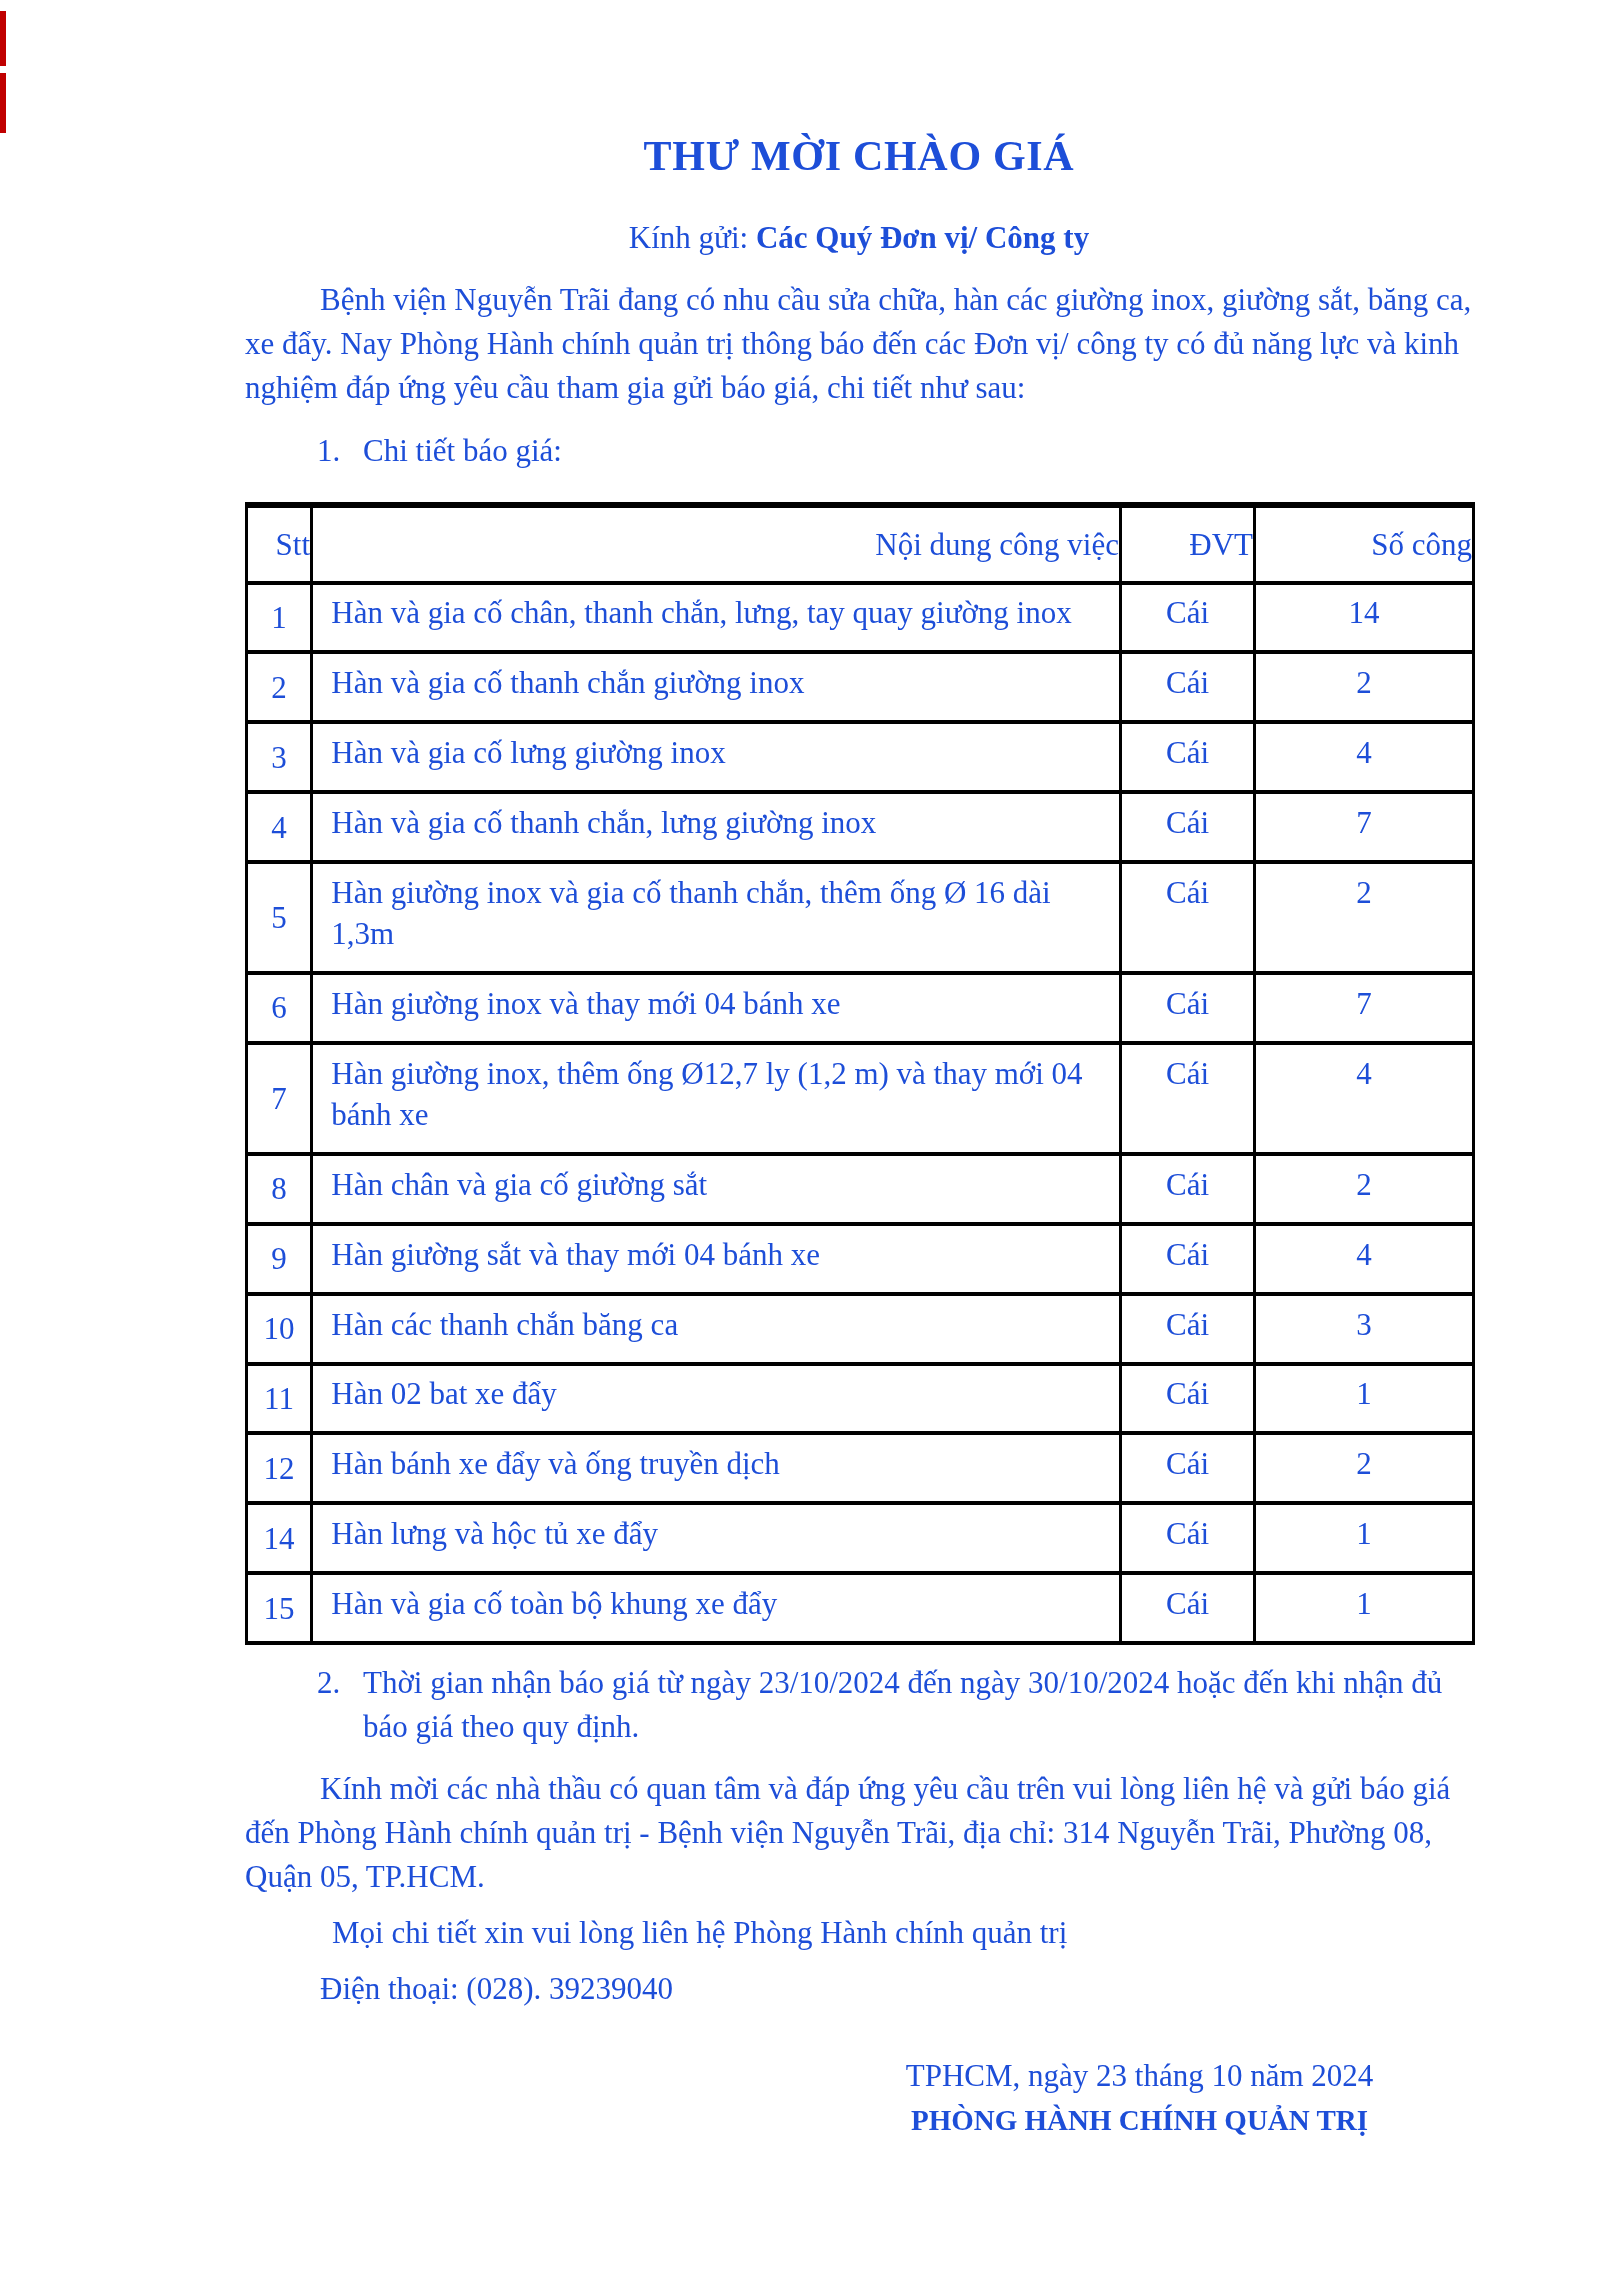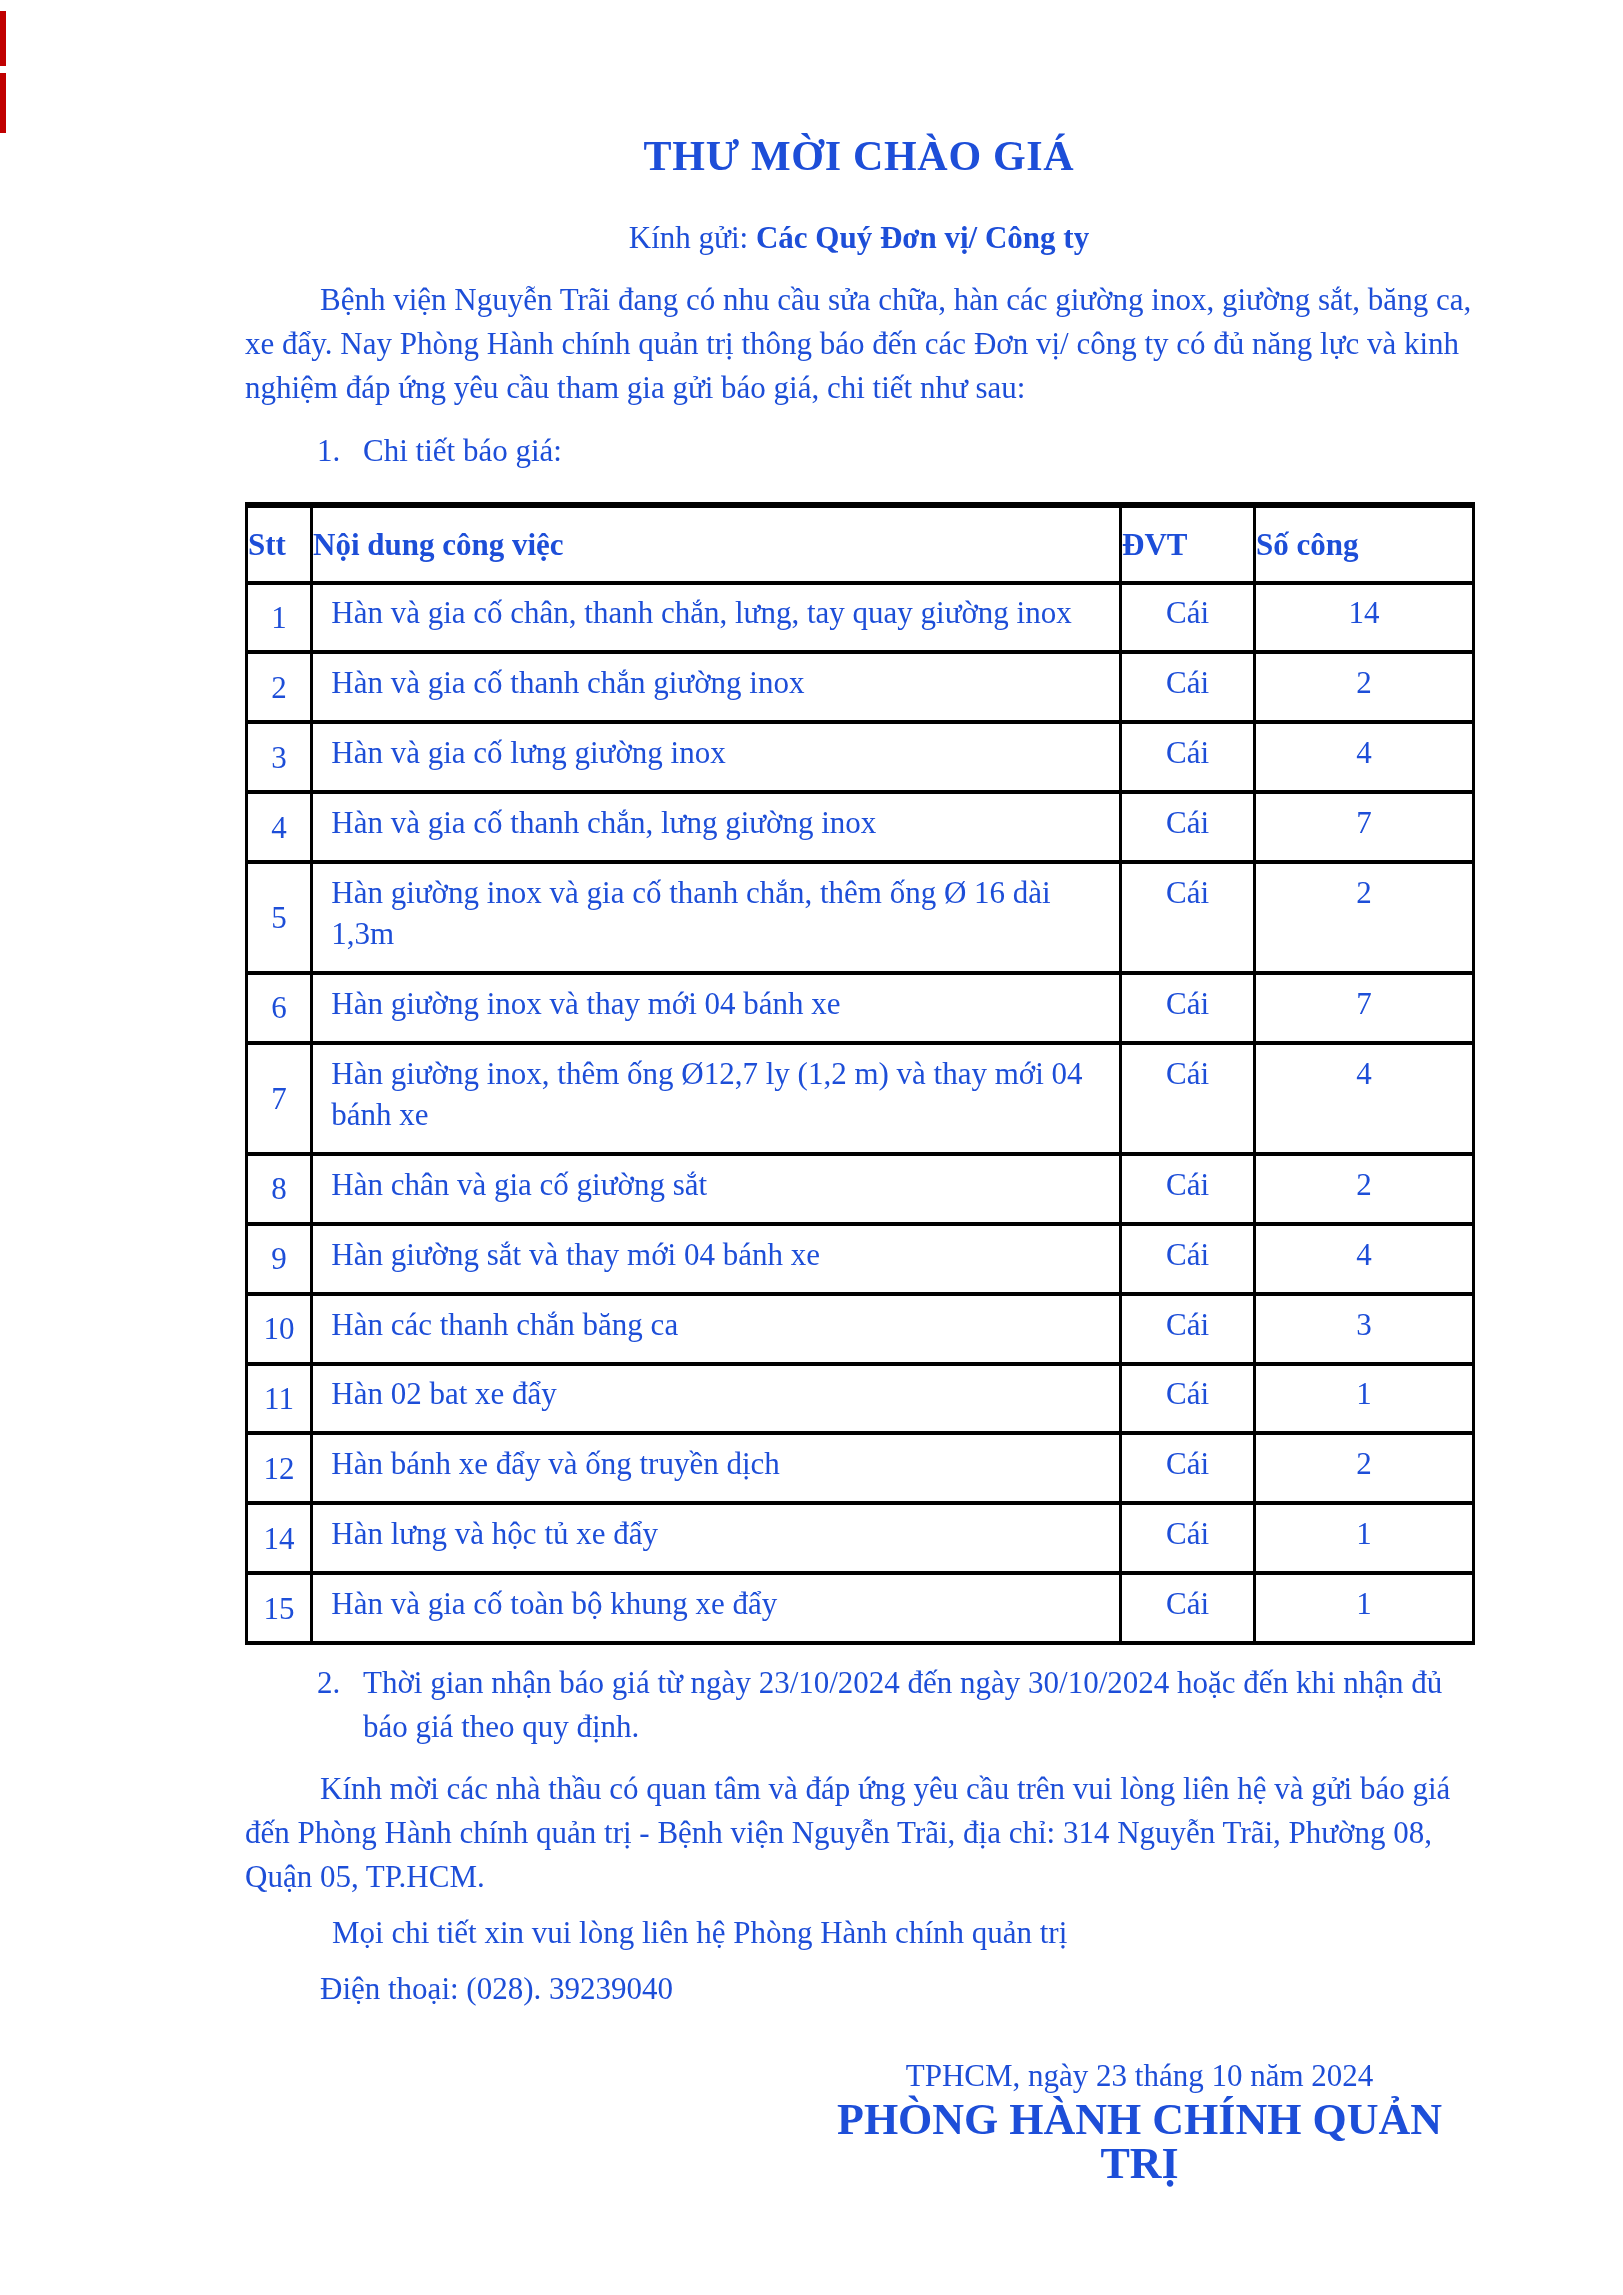--- a/index.html
+++ b/index.html
@@ -48,22 +48,22 @@
     width: 1227px;
     border-top: 6.5px solid #000;
   }
   .quote th, .quote td {
     border: solid #000;
     border-width: 4.6px 3.3px;
     line-height: 41px;
     font-size: 31px;
   }
   .quote th {
-    font-weight: bold;
-    text-align: left;
+    font-weight: normal;
+    text-align: right;
     vertical-align: middle;
     height: 73px;
     padding: 0;
   }
   .quote td { vertical-align: top; }
   .quote td.c-stt  { vertical-align: middle; text-align: center; padding: 0; }
   .quote td.c-content { text-align: left; padding: 7.9px 13px 17px 18.3px; }
   .quote td.c-unit { text-align: center; padding: 7.9px 0 17px 0; }
   .quote td.c-qty  { text-align: center; padding: 7.9px 0 17px 0; }
 
@@ -71,21 +71,21 @@
 
   .note-line  { margin: 12px; }
   .phone-line { margin: 0; }
 
   .signature-block {
     width: 641px;
     margin: 43px 13px 0 auto;
     text-align: center;
   }
   .signature-block .date-line { margin: 0; }
-  .signature-block .signature { margin: 0; font-weight: bold; font-size: 44px; }
+  .signature-block .signature { margin: 0; font-weight: bold; font-size: 29px; }
 </style>
 </head>
 <body>
 
 <div class="page">
   <div class="red-mark m1" style="background: rgb(192, 0, 0);"></div>
   <div class="red-mark m2" style="background: rgb(192, 0, 0);"></div>
 
   <div class="content">
 

